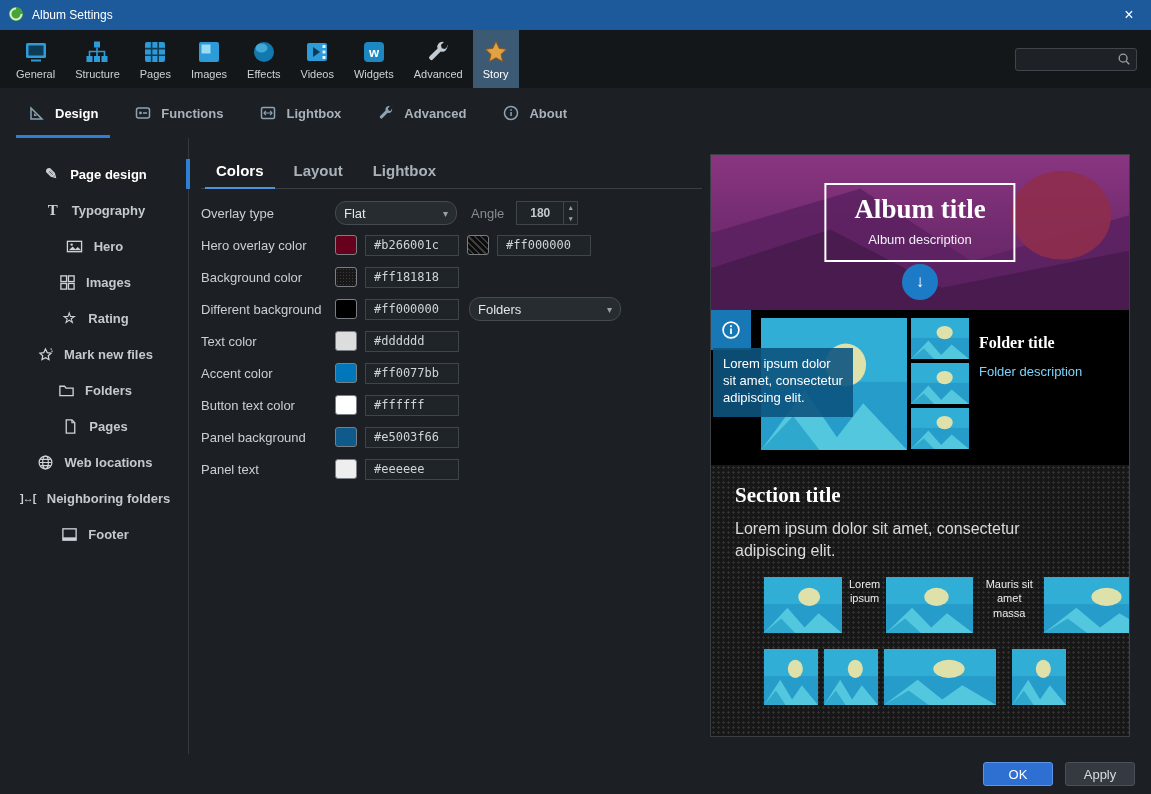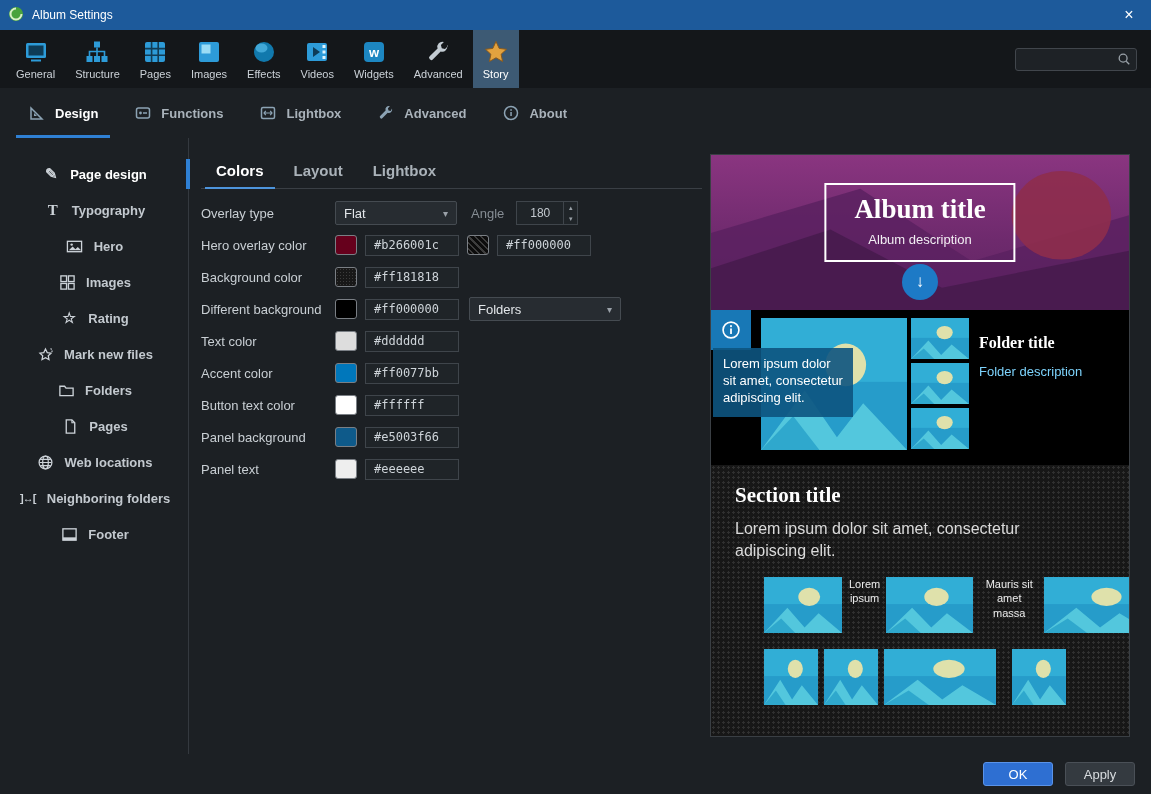--- a/index.html
+++ b/index.html
@@ -40,25 +40,25 @@
 
   .middle { width:521px; padding:16px 0 0 12px; flex:0 0 auto; }
   .panel-tabs { display:flex; border-bottom:1px solid #3a3f45; margin-right:8px; }
   .panel-tab { padding:8px 15px 9px; font-size:15px; font-weight:600; color:#aab2b9; position:relative; cursor:pointer; }
   .panel-tab.selected { color:#fff; }
   .panel-tab.selected::after { content:""; position:absolute; left:4px; right:4px; bottom:-1px; height:2px; background:#4d94dc; }
 
   .form-area { padding-top:8px; }
   .form-row { display:flex; align-items:center; height:32px; }
   .row-label { width:134px; color:#c9cfd4; font-size:13px; flex:0 0 auto; }
-  .dropdown { min-width:122px; height:24px; background:#272c31; border:1px solid #454b51; border-radius:2px; display:flex; align-items:center; padding:0 8px; color:#e2e6e9; cursor:pointer; margin-right:12px; }
+  .dropdown { min-width:122px; height:24px; background:#272c31; border:1px solid #454b51; border-radius:11px; display:flex; align-items:center; padding:0 8px; color:#e2e6e9; cursor:pointer; margin-right:12px; }
   .dropdown .caret { margin-left:auto; color:#9aa1a8; font-size:10px; padding-left:10px; }
   .dropdown.wide { min-width:152px; }
   .angle-label { color:#868d94; margin:0 12px 0 2px; }
-  .spinner { width:62px; height:24px; background:#1f2428; border:1px solid #3f454b; display:flex; align-items:stretch; }
+  .spinner { width:62px; height:24px; background:#1f2428; border:1px solid #3f454b; display:flex; align-items:stretch;font-weight:bold; }
   .spin-val { flex:1; display:flex; align-items:center; justify-content:center; color:#c3c9cf; font-size:12px; }
   .spin-btns { width:14px; display:flex; flex-direction:column; border-left:1px solid #3f454b; }
   .spin-btns span { flex:1; display:flex; align-items:center; justify-content:center; font-size:7px; color:#9aa1a8; cursor:pointer; }
 
   .swatch { width:22px; height:20px; border:1px solid #7a7f85; border-radius:3px; margin-right:8px; flex:0 0 auto; cursor:pointer; }
   .swatch.second { margin-left:4px; }
   .swatch.hatched { background:repeating-linear-gradient(45deg,#0c0c0c 0 3px,#3d3d3d 3px 4.5px); }
   .swatch.dotted { background-color:#181818; background-image:radial-gradient(#3c3c3c 0.8px, rgba(0,0,0,0) 1px); background-size:3px 3px; }
   .hexfield { width:94px; height:21px; background:#1f2428; border:1px solid #3f454b; color:#ced4d9; font-family:"DejaVu Sans Mono",monospace; font-size:12px; padding:0 8px; outline:none; margin-right:4px; }
 

